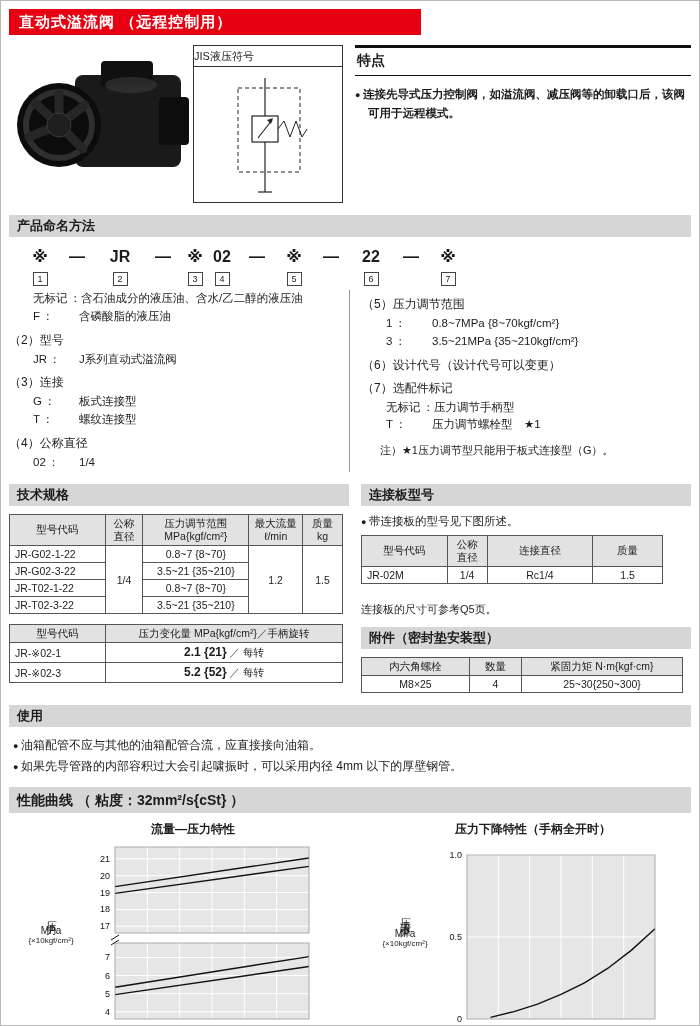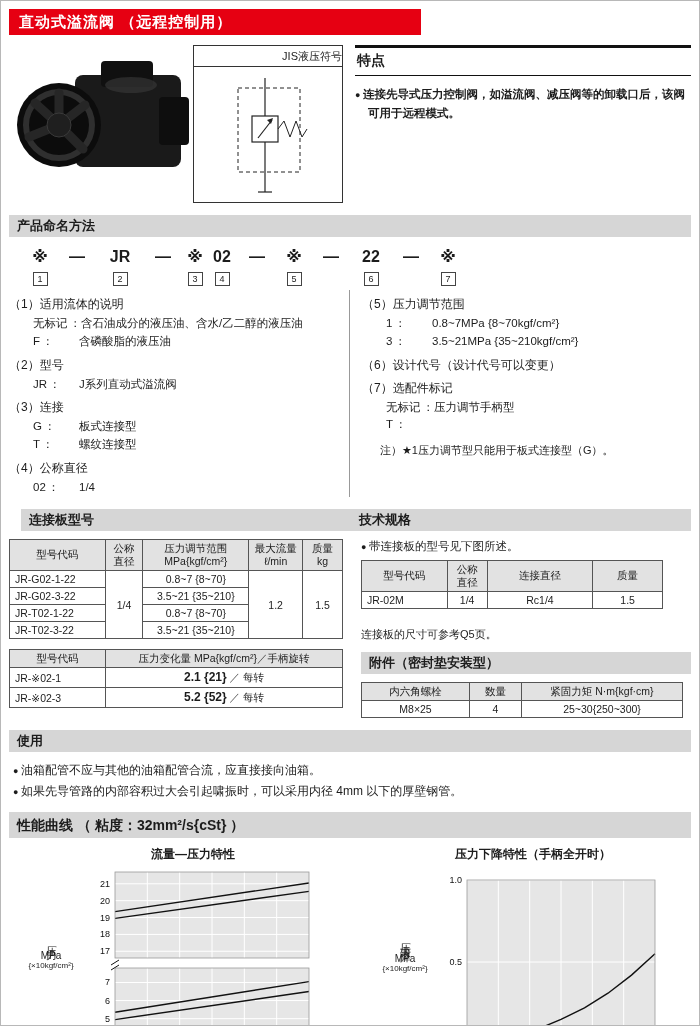--- a/index.html
+++ b/index.html
@@ -5,21 +5,21 @@
   * { margin:0; padding:0; box-sizing:border-box; }
   html,body { background:#fff; }
   body { width:700px; height:1026px; font-family:"Liberation Sans","DejaVu Sans",sans-serif; color:#1c1c1c; }
   .page { width:700px; height:1026px; border:1px solid #b8b8b8; padding:8px 8px 4px; background:#fff; overflow:hidden; position:relative; }
 
   .title-bar { width:412px; height:26px; background:#e60012; color:#fff; font-size:15px; font-weight:bold; line-height:26px; padding-left:10px; letter-spacing:1px; }
 
   .top-row { display:flex; margin-top:10px; height:158px; }
   .photo { width:184px; height:156px; }
   .jis-box { width:150px; border:1px solid #333; display:flex; flex-direction:column; background:#fff; }
-  .jis-title { height:21px; line-height:21px; text-align:right; font-size:11px; border-bottom:1px solid #333; }
+  .jis-title { height:21px; line-height:21px; text-align:left; font-size:11px; border-bottom:1px solid #333; }
   .jis-sym { flex:1; display:flex; align-items:center; justify-content:center; }
   .features { flex:1; margin-left:12px; border-top:3px solid #111; padding-top:1px; }
   .features-title { font-size:14px; font-weight:bold; padding:3px 0 5px 2px; border-bottom:1px solid #111; }
   .features-text { font-size:11.5px; line-height:1.65; margin-top:9px; padding-left:13px; text-indent:-13px;font-weight:bold; }
   .features-text::before { content:"● "; font-size:9px; }
 
   .section-bar { background:#d6d6d6; height:22px; line-height:22px; font-size:13px; font-weight:bold; padding-left:8px; }
 
   .code-row { display:flex; margin:10px 0 2px 14px; }
   .seg { text-align:center; }
@@ -172,21 +172,20 @@
       </div>
     <div class="seg w34">
         <div class="seg-t">※</div>
         <div class="seg-b">7</div>
       </div>
   </div>
 
   <div class="naming-cols">
     <div class="ncol-l">
       <div class="nblock">
-        <div class="nh">（1）适用流体的说明</div>
         <div class="nline">
             <span class="nk">无标记</span>
             <span class="nv">含石油成分的液压油、含水/乙二醇的液压油</span>
           </div>
         <div class="nline">
             <span class="nk">F</span>
             <span class="nv">含磷酸脂的液压油</span>
           </div>
       </div>
       <div class="nblock">
@@ -231,29 +230,30 @@
         <div class="nh">（6）设计代号（设计代号可以变更）</div>
       </div>
       <div class="nblock">
         <div class="nh">（7）选配件标记</div>
         <div class="nline">
             <span class="nk">无标记</span>
             <span class="nv">压力调节手柄型</span>
           </div>
         <div class="nline">
             <span class="nk">T</span>
+            <span class="nv">压力调节螺栓型　★1</span>
           </div>
       </div>
       <div class="nnote">注）★1压力调节型只能用于板式连接型（G）。</div>
     </div>
   </div>
 
   <div class="twin-bars">
+    <div class="section-bar bar-l">技术规格</div>
     <div class="section-bar bar-r">连接板型号</div>
-    <div class="section-bar bar-l">技术规格</div>
   </div>
 
   <div class="tech-row">
     <div class="tech-left">
       <table class="tbl" style="width:334px;">
         <tbody>
             <tr>
           <th style="width:96px;">型号代码</th>
           <th style="width:38px;">公称
 直径</th>

